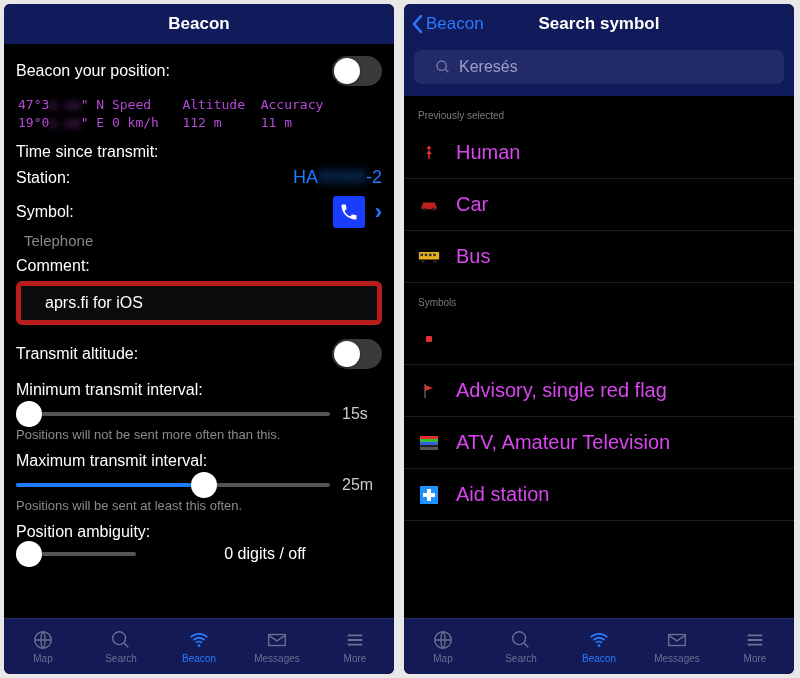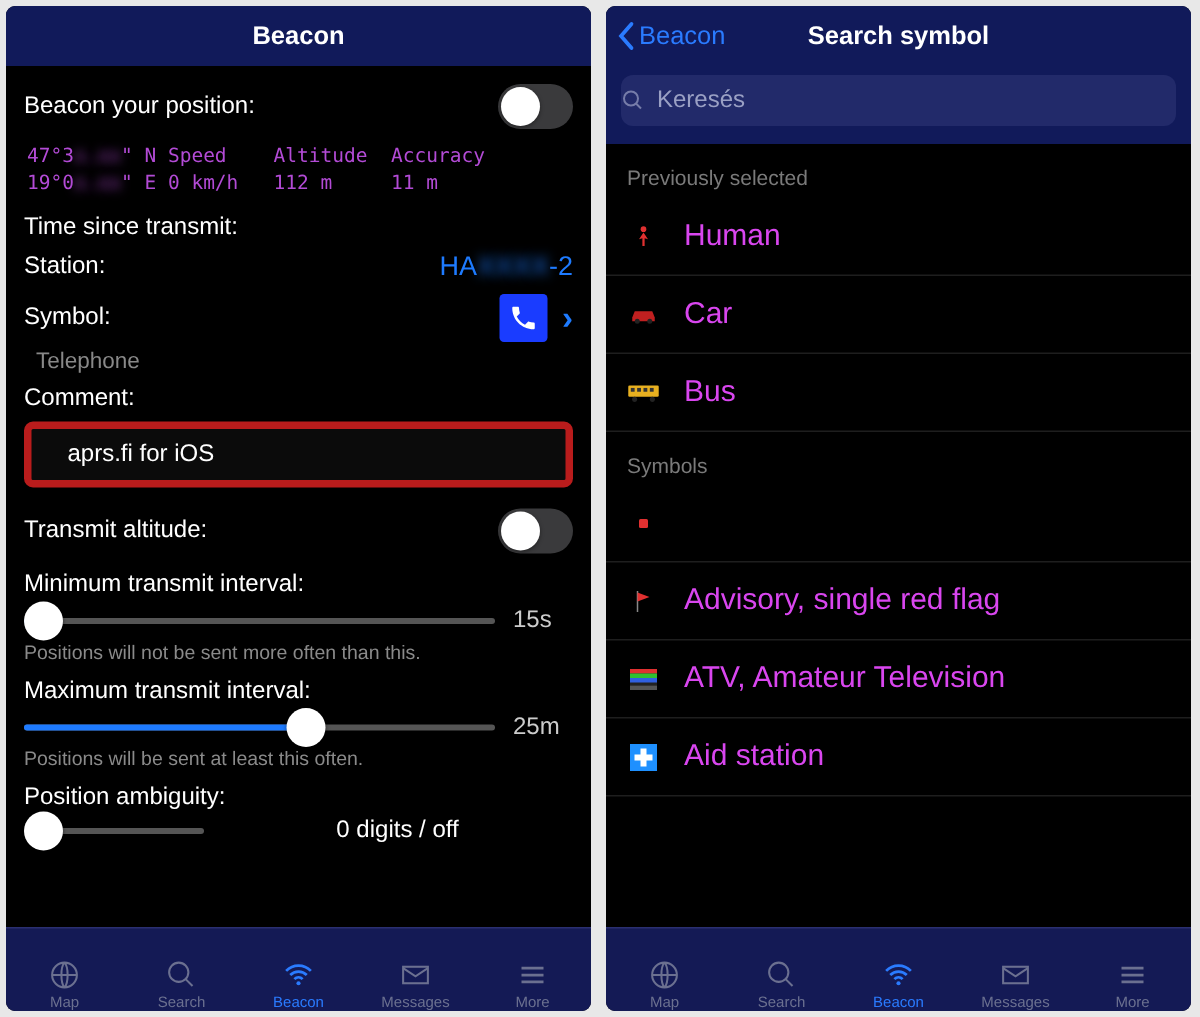--- a/index.html
+++ b/index.html
@@ -123,47 +123,47 @@
   .ambig .slider-track{ flex:0 0 120px; }
   
   .tabbar {
     height: 56px;
     background: #141a55;
     display:flex;
     border-top:1px solid #2a2f70;
   }
   .tab {
     flex:1;
-    display:flex; flex-direction:column; align-items:center; justify-content:flex-end;
+    display:flex; flex-direction:column; align-items:center; justify-content:center;
     color:#6b7090;
     font-size:10px;
     gap:2px;
   }
   .tab.active { color:#2a7bff; }
   .tab svg { width:22px; height:22px; }
   
   
   .searchbar {
     background:#111a5a;
     padding:6px 10px 12px 10px;
   }
   .searchfield {
     background:#222a6a;
     border-radius:8px;
     height:34px;
     display:flex;
     align-items:center;
-    padding:0 0;
+    padding:0 21px;
     color:#9aa0c4;
     font-size:16px;
   }
   .searchfield svg{ margin-right:8px; opacity:.7;}
   .section-h {
     color:#7a7a7a;
-    font-size:14px;
+    font-size:10px;
     padding:14px 14px 6px 14px;
   }
   .list-row {
     display:flex; align-items:center;
     padding:14px 14px;
     border-bottom:1px solid #1e1e1e;
     font-size:20px;
     color:#d946ef;
   }
   .list-icon {

